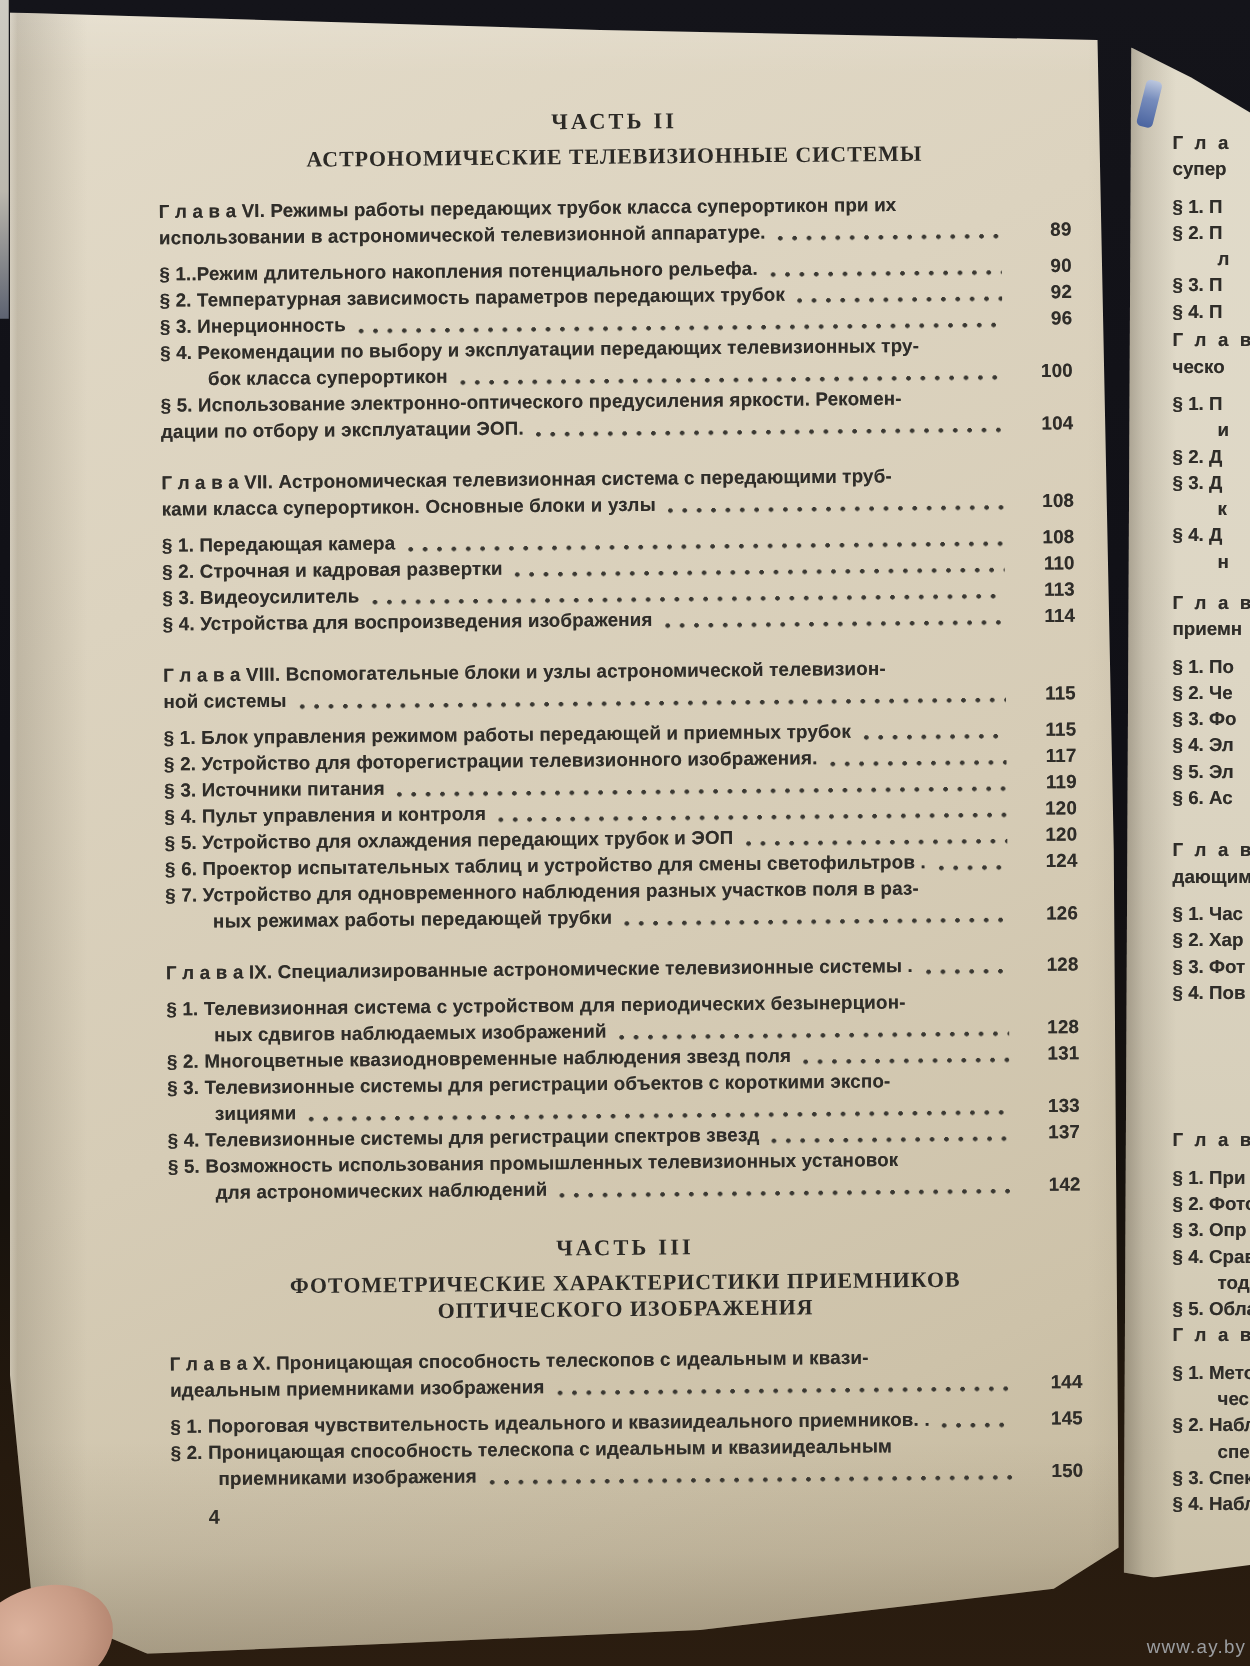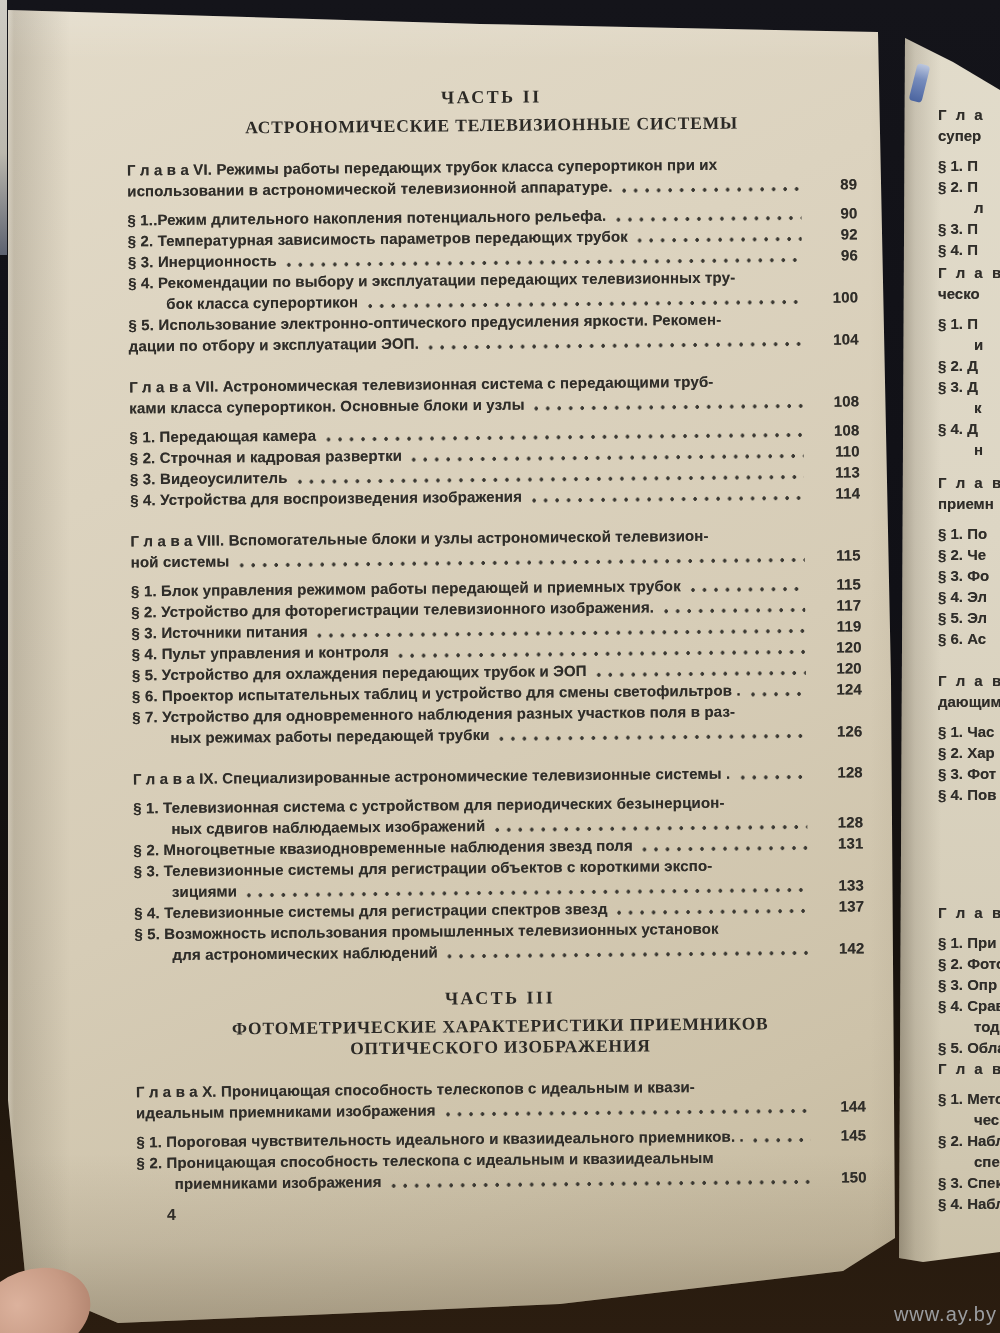--- a/index.html
+++ b/index.html
@@ -78,21 +78,21 @@
     position:absolute;left:913px;top:64px;width:13px;height:38px;border-radius:4px;
     transform:rotate(14deg);opacity:.9;
     background:linear-gradient(180deg,#b9c6e2 0%,#6d86bd 40%,#3d5a9e 100%);
   }
   .edge-sliver{
     position:absolute;left:0;top:0;width:7px;height:255px;
     background:linear-gradient(180deg,#efece2 0%,#d9d5c8 60%,#6a7080 100%);opacity:.85;
   }
   .watermark{
     position:absolute;right:3px;bottom:7px;
-    font-size:20px;letter-spacing:1px;color:#a7abb0;opacity:.9;
+    font-size:15px;letter-spacing:1px;color:#a7abb0;opacity:.9;
   }
 </style>
 </head>
 <body>
 
 <div class="page-left">
   <div class="content">
     <div>
         <div class="part-head pt2">
           <div class="part-label">ЧАСТЬ II</div>

